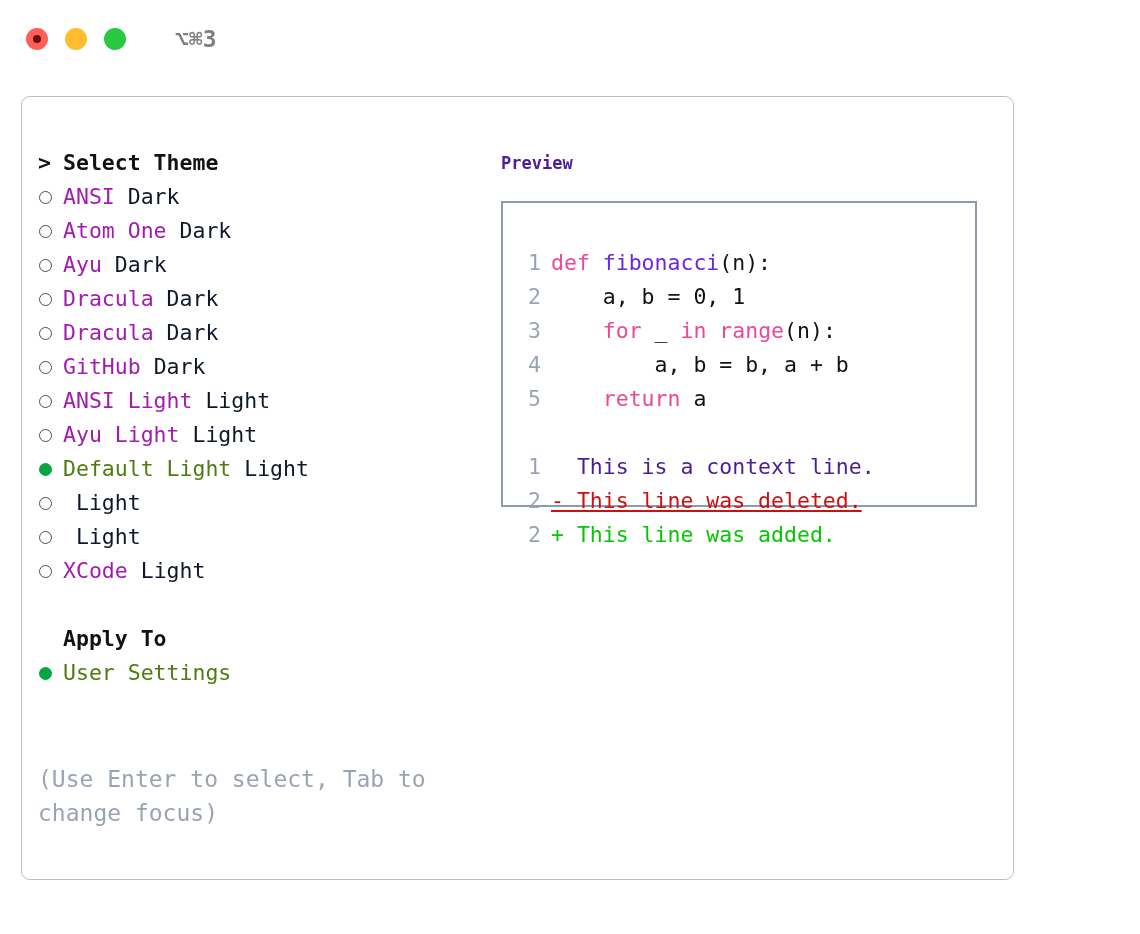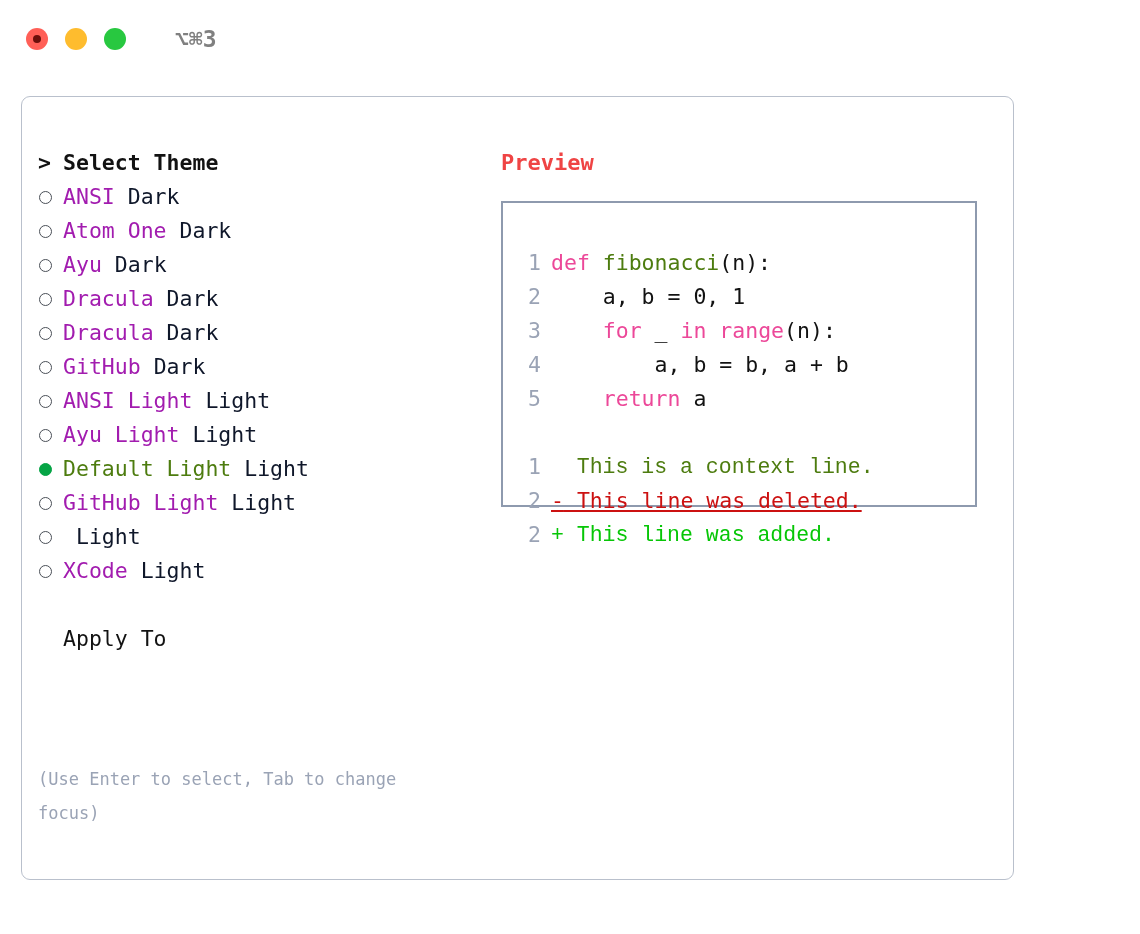--- a/index.html
+++ b/index.html
@@ -136,45 +136,45 @@
   }
   .bullet.blank::before { display: none; }
 
   .label { color: #a21caf; }
   .label.selected { color: #4d7c0f; text-align: right; }
   .muted { color: #0f172a; }
 
   .spacer { height: 34px; }
 
   .section-head {
-    font-weight: normal;
+    font-weight: bold;
     color: #121212;
   }
 
   .hint {
     position: absolute;
     left: 16px;
     top: 665px;
     width: 420px;
-    font-size: 17px;
+    font-size: 23px;
     line-height: 34px;
     color: #9aa3b5;
   }
 
   
   .right-col {
     position: absolute;
     left: 479px;
     top: 49px;
     width: 500px;
   }
   .preview-title {
-    font-size: 22px;
-    font-weight: bold;
-    color: #ef4444;
+    font-size: 17px;
+    font-weight: bold;
+    color: #4c1d95;
     line-height: 34px;
   }
   .preview-box {
     position: absolute;
     left: 0;
     top: 55px;
     width: 476px;
     height: 306px;
     border: 2px solid #8e9aae;
     background: #ffffff;
@@ -191,26 +191,26 @@
   .cline { display: flex; align-items: flex-start; height: 34px; }
   .ln {
     display: inline-block;
     width: 28px;
     text-align: right;
     color: #9aa3b5;
     flex: 0 0 28px;
   }
   .ctext { padding-left: 10px; white-space: pre; }
   .kw  { color: #ec4899; }
-  .fn  { color: #4d7c0f; text-align: center; }
+  .fn  { color: #6d28d9; text-align: center; }
   .pln { color: #121212; }
   .gap { height: 34px; }
-  .ctx { color: #4d7c0f; font-family: Liberation Mono, monospace; }
+  .ctx { color: #4c1d95; }
   .del { color: #cc1111; text-decoration: underline; }
-  .add { color: #06c606; font-family: Liberation Mono, monospace; }
+  .add { color: #06c606; }
 </style>
 </head>
 <body>
 
 <div class="window">
 
   <div class="titlebar">
     <div class="lights">
       <span class="light red"></span>
       <span class="light amber"></span>
@@ -232,33 +232,34 @@
         <div id="theme-list">
             <div class="row"><span class="bullet"></span><span class="label">ANSI</span><span class="label"> </span><span class="muted">Dark</span></div>
             <div class="row"><span class="bullet"></span><span class="label">Atom One</span><span class="label"> </span><span class="muted">Dark</span></div>
             <div class="row"><span class="bullet"></span><span class="label">Ayu</span><span class="label"> </span><span class="muted">Dark</span></div>
             <div class="row"><span class="bullet"></span><span class="label">Dracula</span><span class="label"> </span><span class="muted">Dark</span></div>
             <div class="row"><span class="bullet"></span><span class="label">Dracula</span><span class="label"> </span><span class="muted">Dark</span></div>
             <div class="row"><span class="bullet"></span><span class="label">GitHub</span><span class="label"> </span><span class="muted">Dark</span></div>
             <div class="row"><span class="bullet"></span><span class="label">ANSI Light</span><span class="label"> </span><span class="muted">Light</span></div>
             <div class="row"><span class="bullet"></span><span class="label">Ayu Light</span><span class="label"> </span><span class="muted">Light</span></div>
             <div class="row"><span class="bullet filled"></span><span class="label selected">Default Light</span><span class="label"> </span><span class="muted">Light</span></div>
-            <div class="row"><span class="bullet"></span><span class="label">GitHub Light</span><span class="label"> </span><span class="muted">Light</span></div>
+            <div class="row"><span class="bullet"></span><span class="label"> </span><span class="muted">Light</span></div>
             <div class="row"><span class="bullet"></span><span class="label"> </span><span class="muted">Light</span></div>
             <div class="row"><span class="bullet"></span><span class="label">XCode</span><span class="label"> </span><span class="muted">Light</span></div>
           </div>
 
         <div class="spacer"></div>
 
         <div class="row section-head">
           <span class="bullet blank"></span>
           <span>Apply To</span>
         </div>
 
         <div id="apply-list">
+            <div class="row"><span class="bullet filled"></span><span class="label selected">User Settings</span></div>
           </div>
       </div>
 
       <div class="hint">(Use Enter to select, Tab to change focus)</div>
 
       <div class="right-col">
         <div class="preview-title">Preview</div>
 
         <div class="preview-box">
           <div class="code" id="code-block"><div class="cline"><span class="ln">1</span><span class="ctext"><span class="kw">def </span><span class="fn">fibonacci</span><span class="pln">(n):</span></span></div><div class="cline"><span class="ln">2</span><span class="ctext"><span class="pln">    a, b = 0, 1</span></span></div><div class="cline"><span class="ln">3</span><span class="ctext"><span class="pln">    </span><span class="kw">for</span><span class="pln"> _ </span><span class="kw">in</span><span class="pln"> </span><span class="kw">range</span><span class="pln">(n):</span></span></div><div class="cline"><span class="ln">4</span><span class="ctext"><span class="pln">        a, b = b, a + b</span></span></div><div class="cline"><span class="ln">5</span><span class="ctext"><span class="pln">    </span><span class="kw">return</span><span class="pln"> a</span></span></div><div class="gap"></div><div class="cline"><span class="ln">1</span><span class="ctext ctx"><span> </span><span> This is a context line.</span></span></div><div class="cline"><span class="ln">2</span><span class="ctext del"><span>-</span><span> This line was deleted.</span></span></div><div class="cline"><span class="ln">2</span><span class="ctext add"><span>+</span><span> This line was added.</span></span></div></div>

